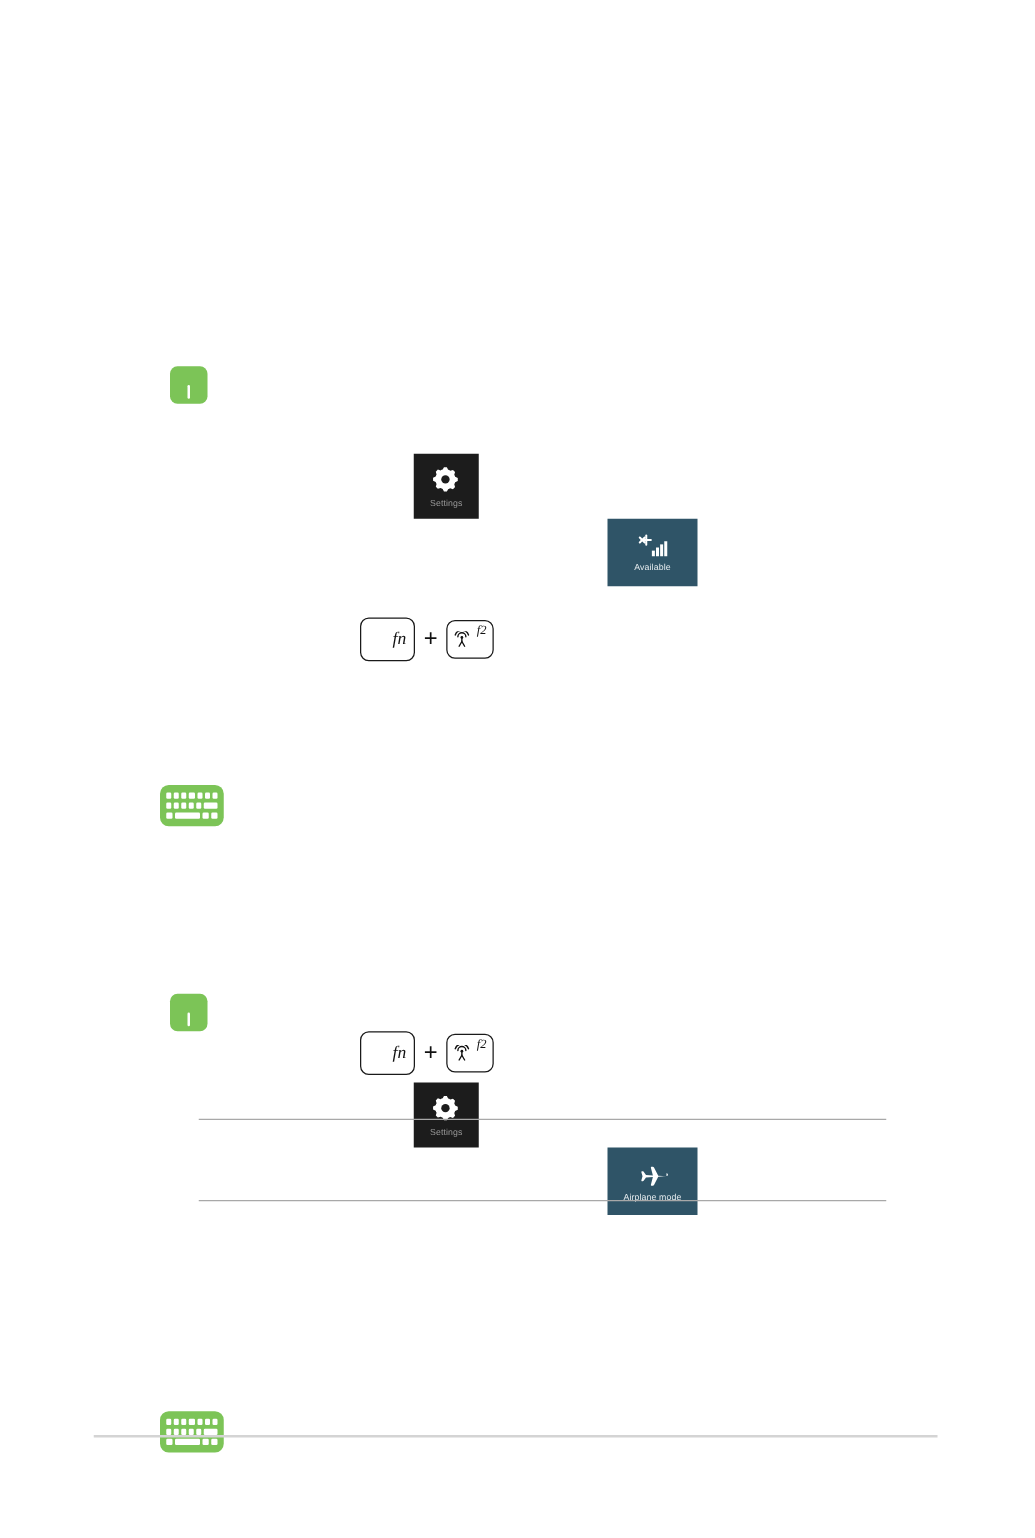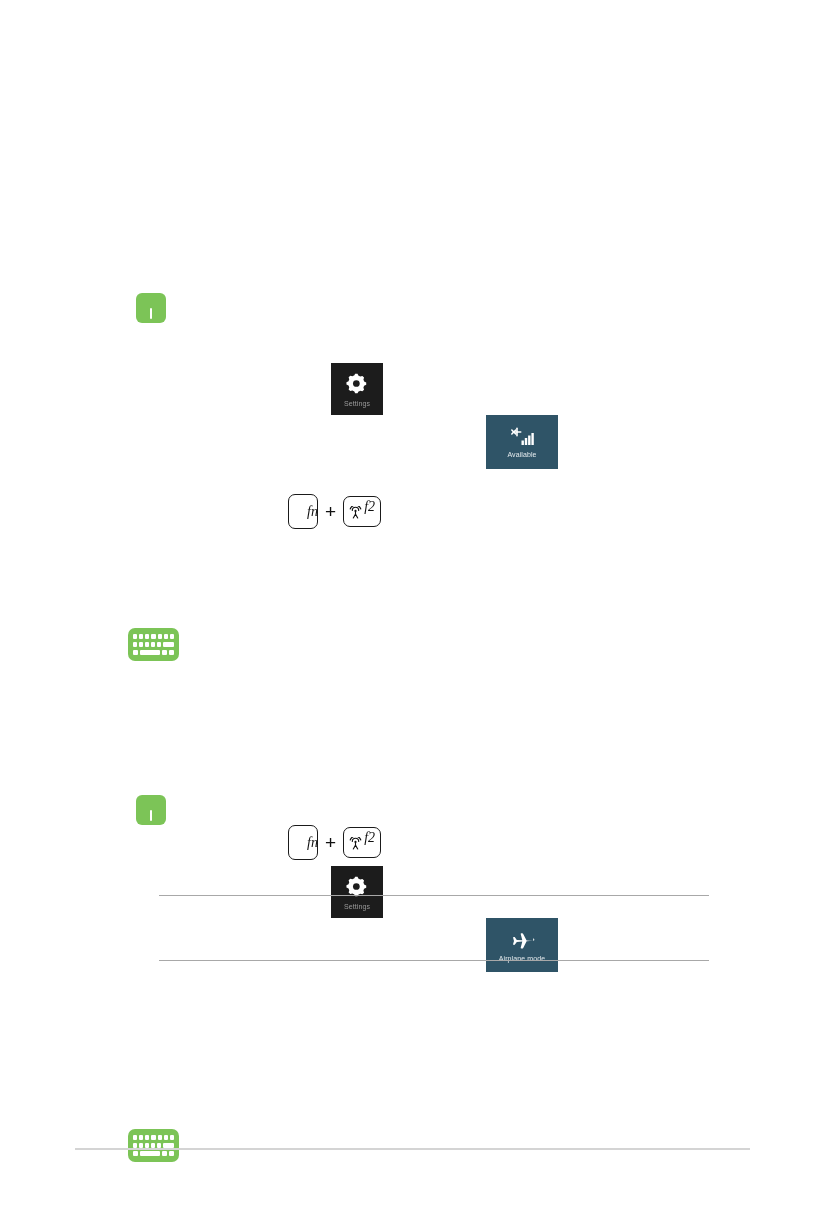--- a/index.html
+++ b/index.html
@@ -108,21 +108,21 @@
 
   
   .keycap {
     box-sizing: border-box;
     border: 1.6px solid #1a1a1a;
     border-radius: 7px;
     background: #ffffff;
     position: relative;
   }
   .keycap-fn {
-    width: 30px;
+    width: 44px;
     height: 35px;
     display: flex;
     align-items: center;
     justify-content: center;
     padding-left: 19px;
   }
   .keycap-fn .fn-text {
     font-family: "Liberation Serif", serif;
     font-style: italic;
     font-size: 14px;
@@ -131,21 +131,21 @@
   .keycap-f2 {
     width: 38px;
     height: 31px;
   }
   .keycap-f2 .f2-text {
     position: absolute;
     top: 2px;
     right: 5px;
     font-family: "Liberation Serif", serif;
     font-style: italic;
-    font-size: 14px;
+    font-size: 10px;
     color: #111111;
   }
   .keycap-f2 .f2-glyph {
     position: absolute;
     left: 4px;
     bottom: 3px;
   }
   .plus-sign {
     font-size: 19px;
     color: #111111;

